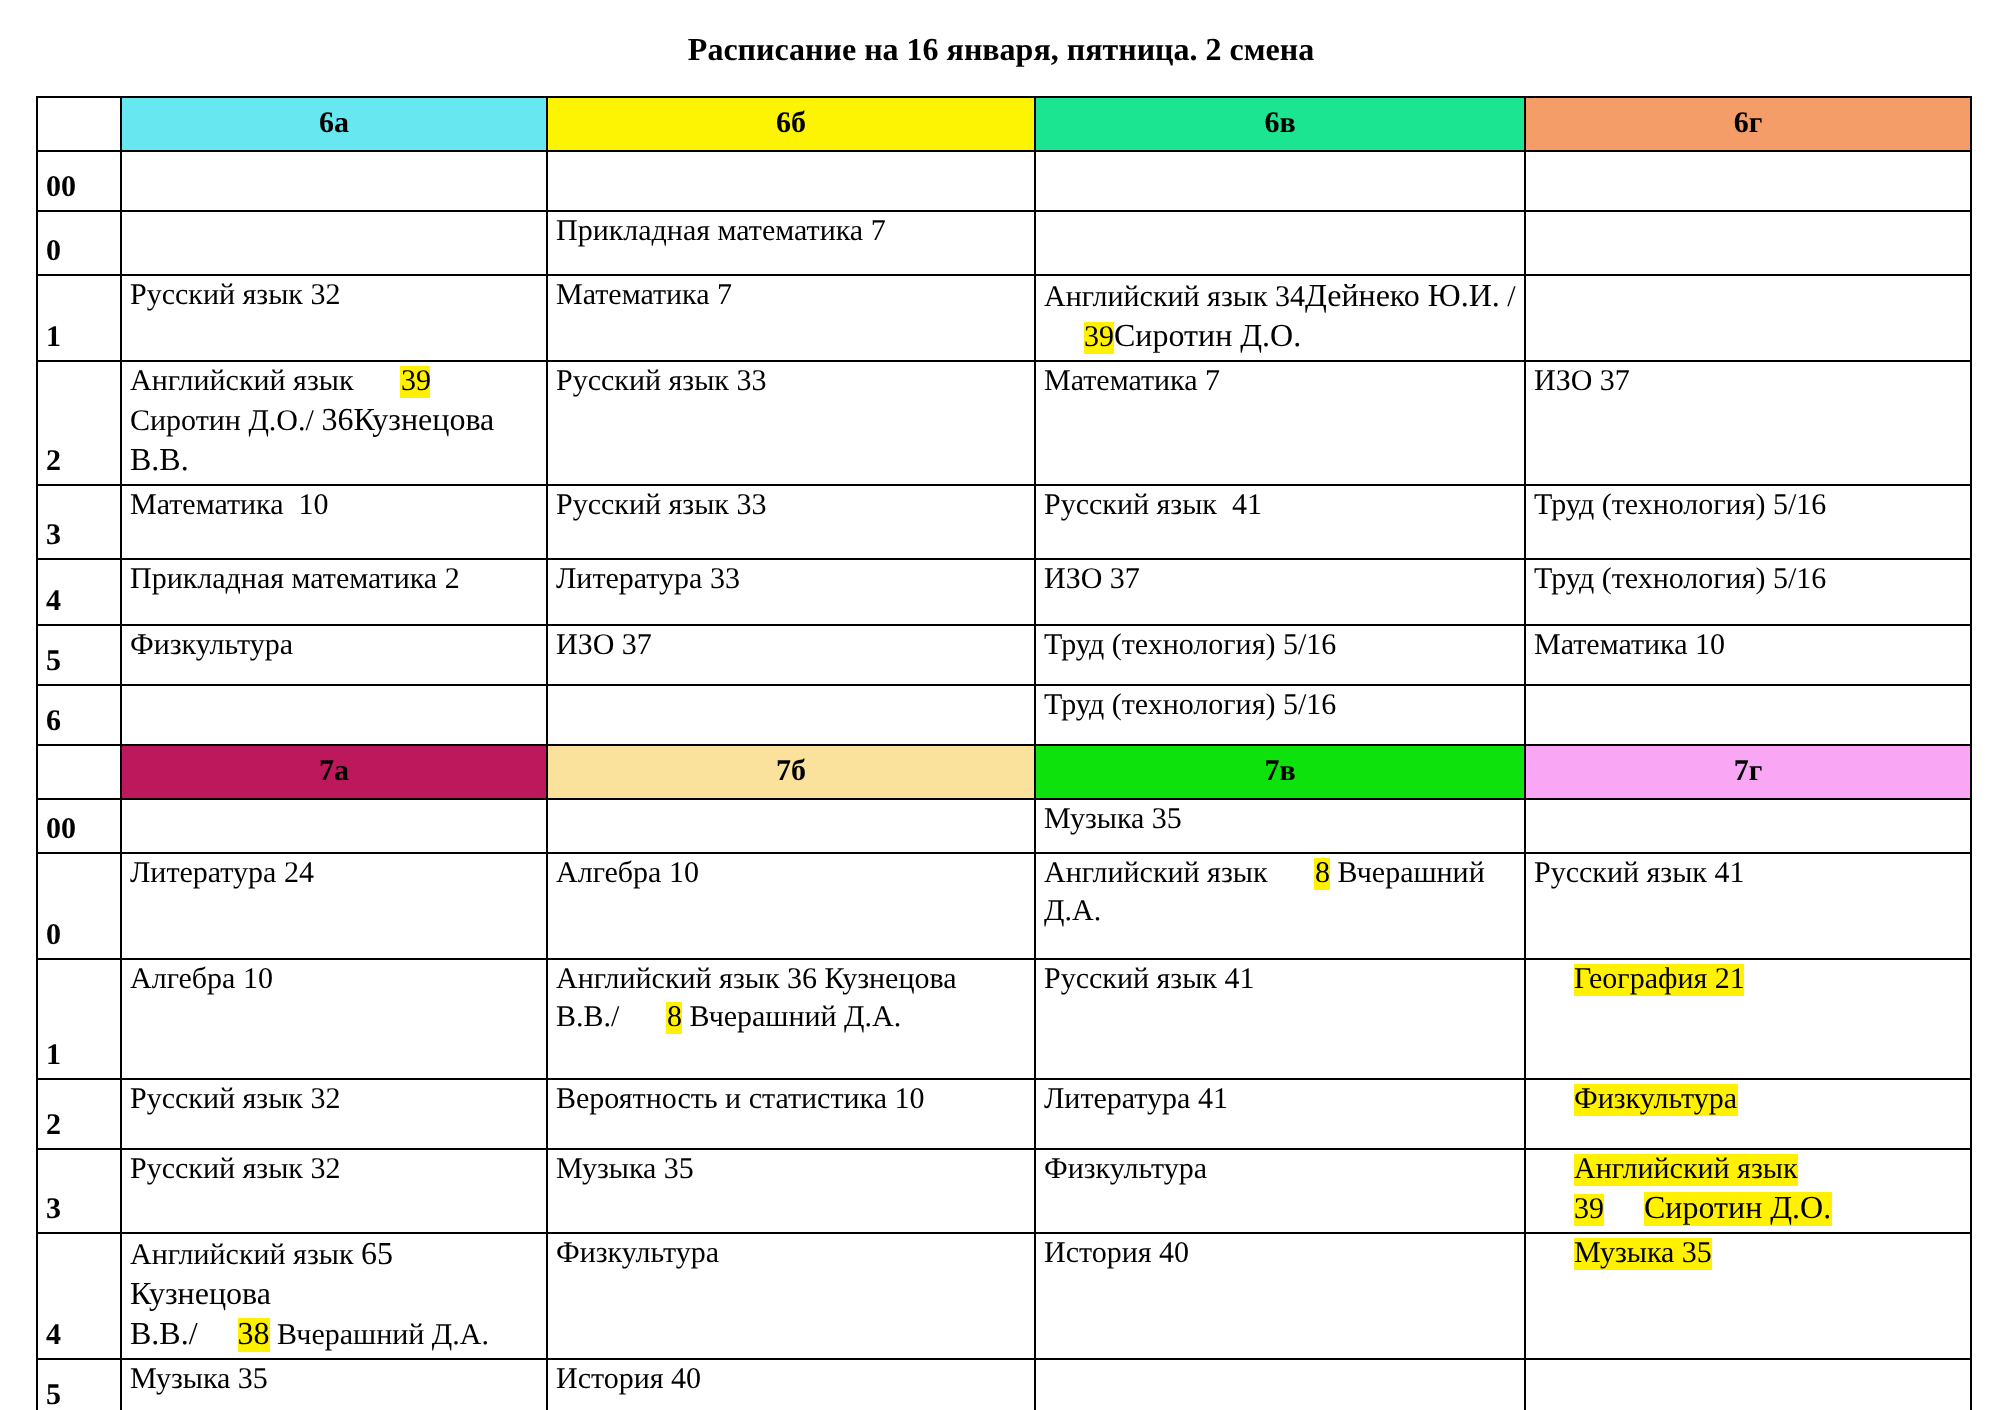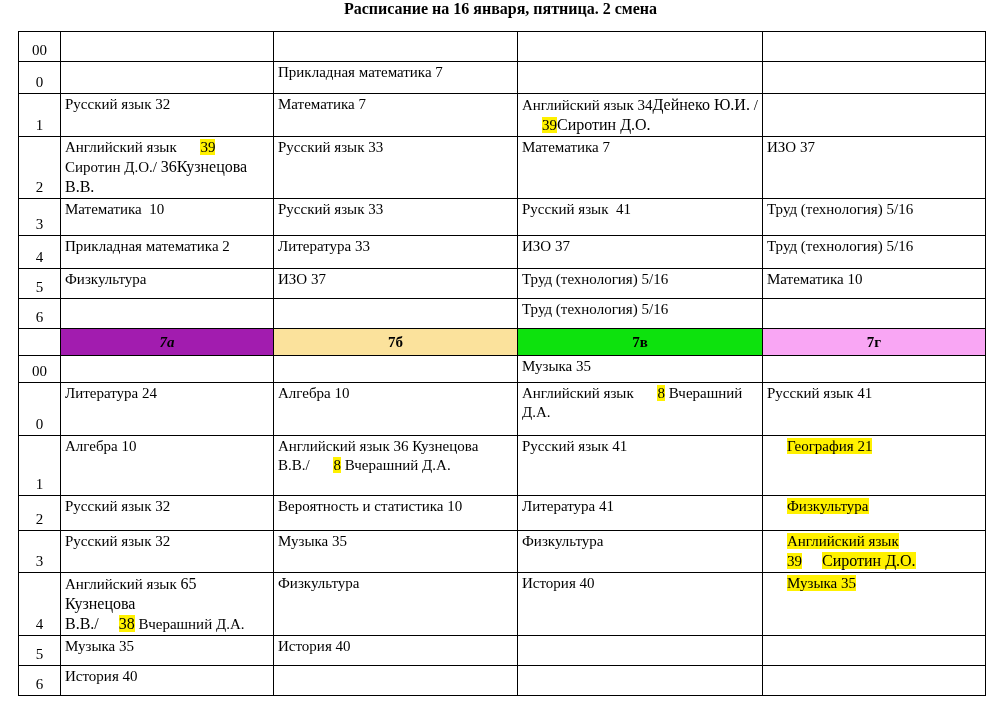--- a/index.html
+++ b/index.html
@@ -5,20 +5,21 @@
   html, body {
     margin: 0;
     padding: 0;
     background: #ffffff;
     width: 1001px;
     height: 705px;
     font-family: "Liberation Serif", "DejaVu Serif", serif;
     color: #000000;
   }
   .page-title {
+    padding-top: 17px;
     margin: 0 0 13px 0;
     text-align: center;
     font-weight: bold;
     font-size: 16px;
     line-height: 18px;
   }
   table.schedule {
     border-collapse: collapse;
     table-layout: fixed;
     margin-left: 18px;
@@ -33,23 +34,24 @@
   }
   th.class-header {
     font-size: 16px;
     font-weight: bold;
     text-align: center;
     vertical-align: middle;
     padding: 2px 4px;
   }
   td.period-cell {
     vertical-align: bottom;
-    text-align: center;
+    text-align: left;
     padding-left: 6px;
     padding-bottom: 2px;
+    font-weight: bold;
   }
   td.lesson-cell {
     vertical-align: top;
   }
   td.lesson-cell span { white-space: pre-wrap; }
   span.small { font-size: 16px; }
   span.hl { background: var(--hl, #FFF100); margin-left: 20px; }
 </style>
 </head>
 <body>
@@ -58,20 +60,27 @@
 
 <table class="schedule">
   <colgroup>
     <col style="width:42px">
     <col style="width:213px">
     <col style="width:244px">
     <col style="width:245px">
     <col style="width:223px">
   </colgroup>
   <tbody id="schedule-body">
+      <tr style="height: 27px;">
+        <th></th>
+        <th class="class-header" style="background: rgb(103, 232, 241);">6а</th>
+        <th class="class-header" style="background: rgb(253, 244, 4);">6б</th>
+        <th class="class-header" style="background: rgb(27, 229, 145);">6в</th>
+        <th class="class-header" style="background: rgb(245, 157, 105);">6г</th>
+      </tr>
       <tr style="height: 30px;">
         <td class="period-cell">00</td>
         <td class="lesson-cell"></td>
         <td class="lesson-cell"></td>
         <td class="lesson-cell"></td>
         <td class="lesson-cell"></td>
       </tr>
       <tr style="height: 32px;">
         <td class="period-cell">0</td>
         <td class="lesson-cell"></td>
@@ -116,21 +125,21 @@
       </tr>
       <tr style="height: 30px;">
         <td class="period-cell">6</td>
         <td class="lesson-cell"></td>
         <td class="lesson-cell"></td>
         <td class="lesson-cell"><span>Труд (технология) 5/16</span></td>
         <td class="lesson-cell"></td>
       </tr>
       <tr style="height: 27px;">
         <th></th>
-        <th class="class-header" style="background: #a21caf; font-style: italic;">7а</th>
+        <th class="class-header" style="background: #be185d;">7а</th>
         <th class="class-header" style="background: rgb(251, 226, 156);">7б</th>
         <th class="class-header" style="background: rgb(13, 226, 13);">7в</th>
         <th class="class-header" style="background: rgb(249, 166, 244); margin-top: 28px;">7г</th>
       </tr>
       <tr style="height: 27px;">
         <td class="period-cell">00</td>
         <td class="lesson-cell"></td>
         <td class="lesson-cell"></td>
         <td class="lesson-cell"><span>Музыка 35</span></td>
         <td class="lesson-cell"></td>

